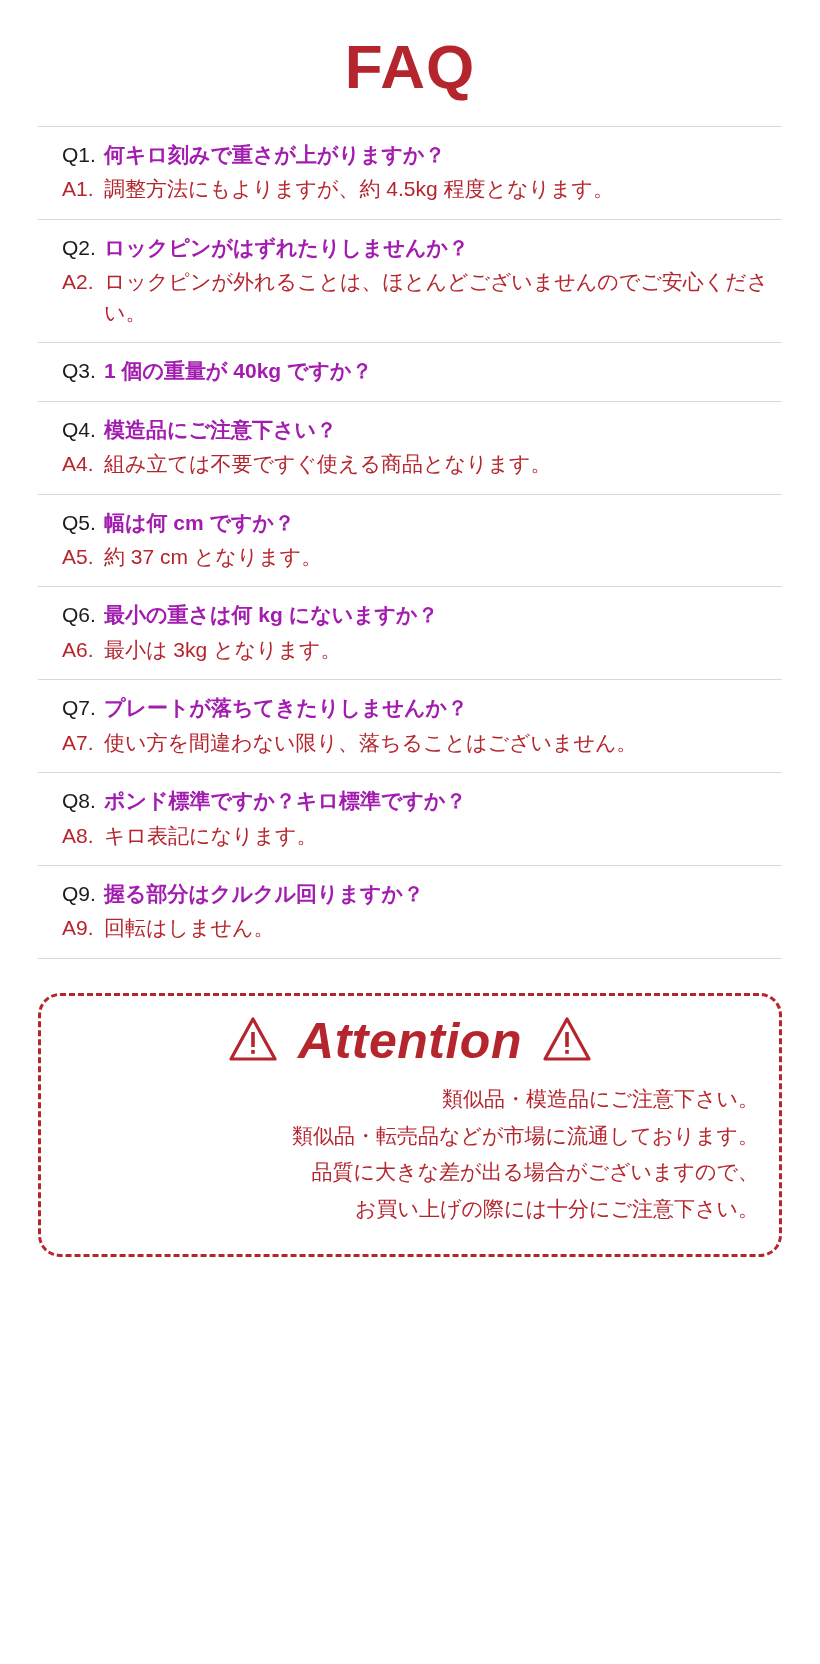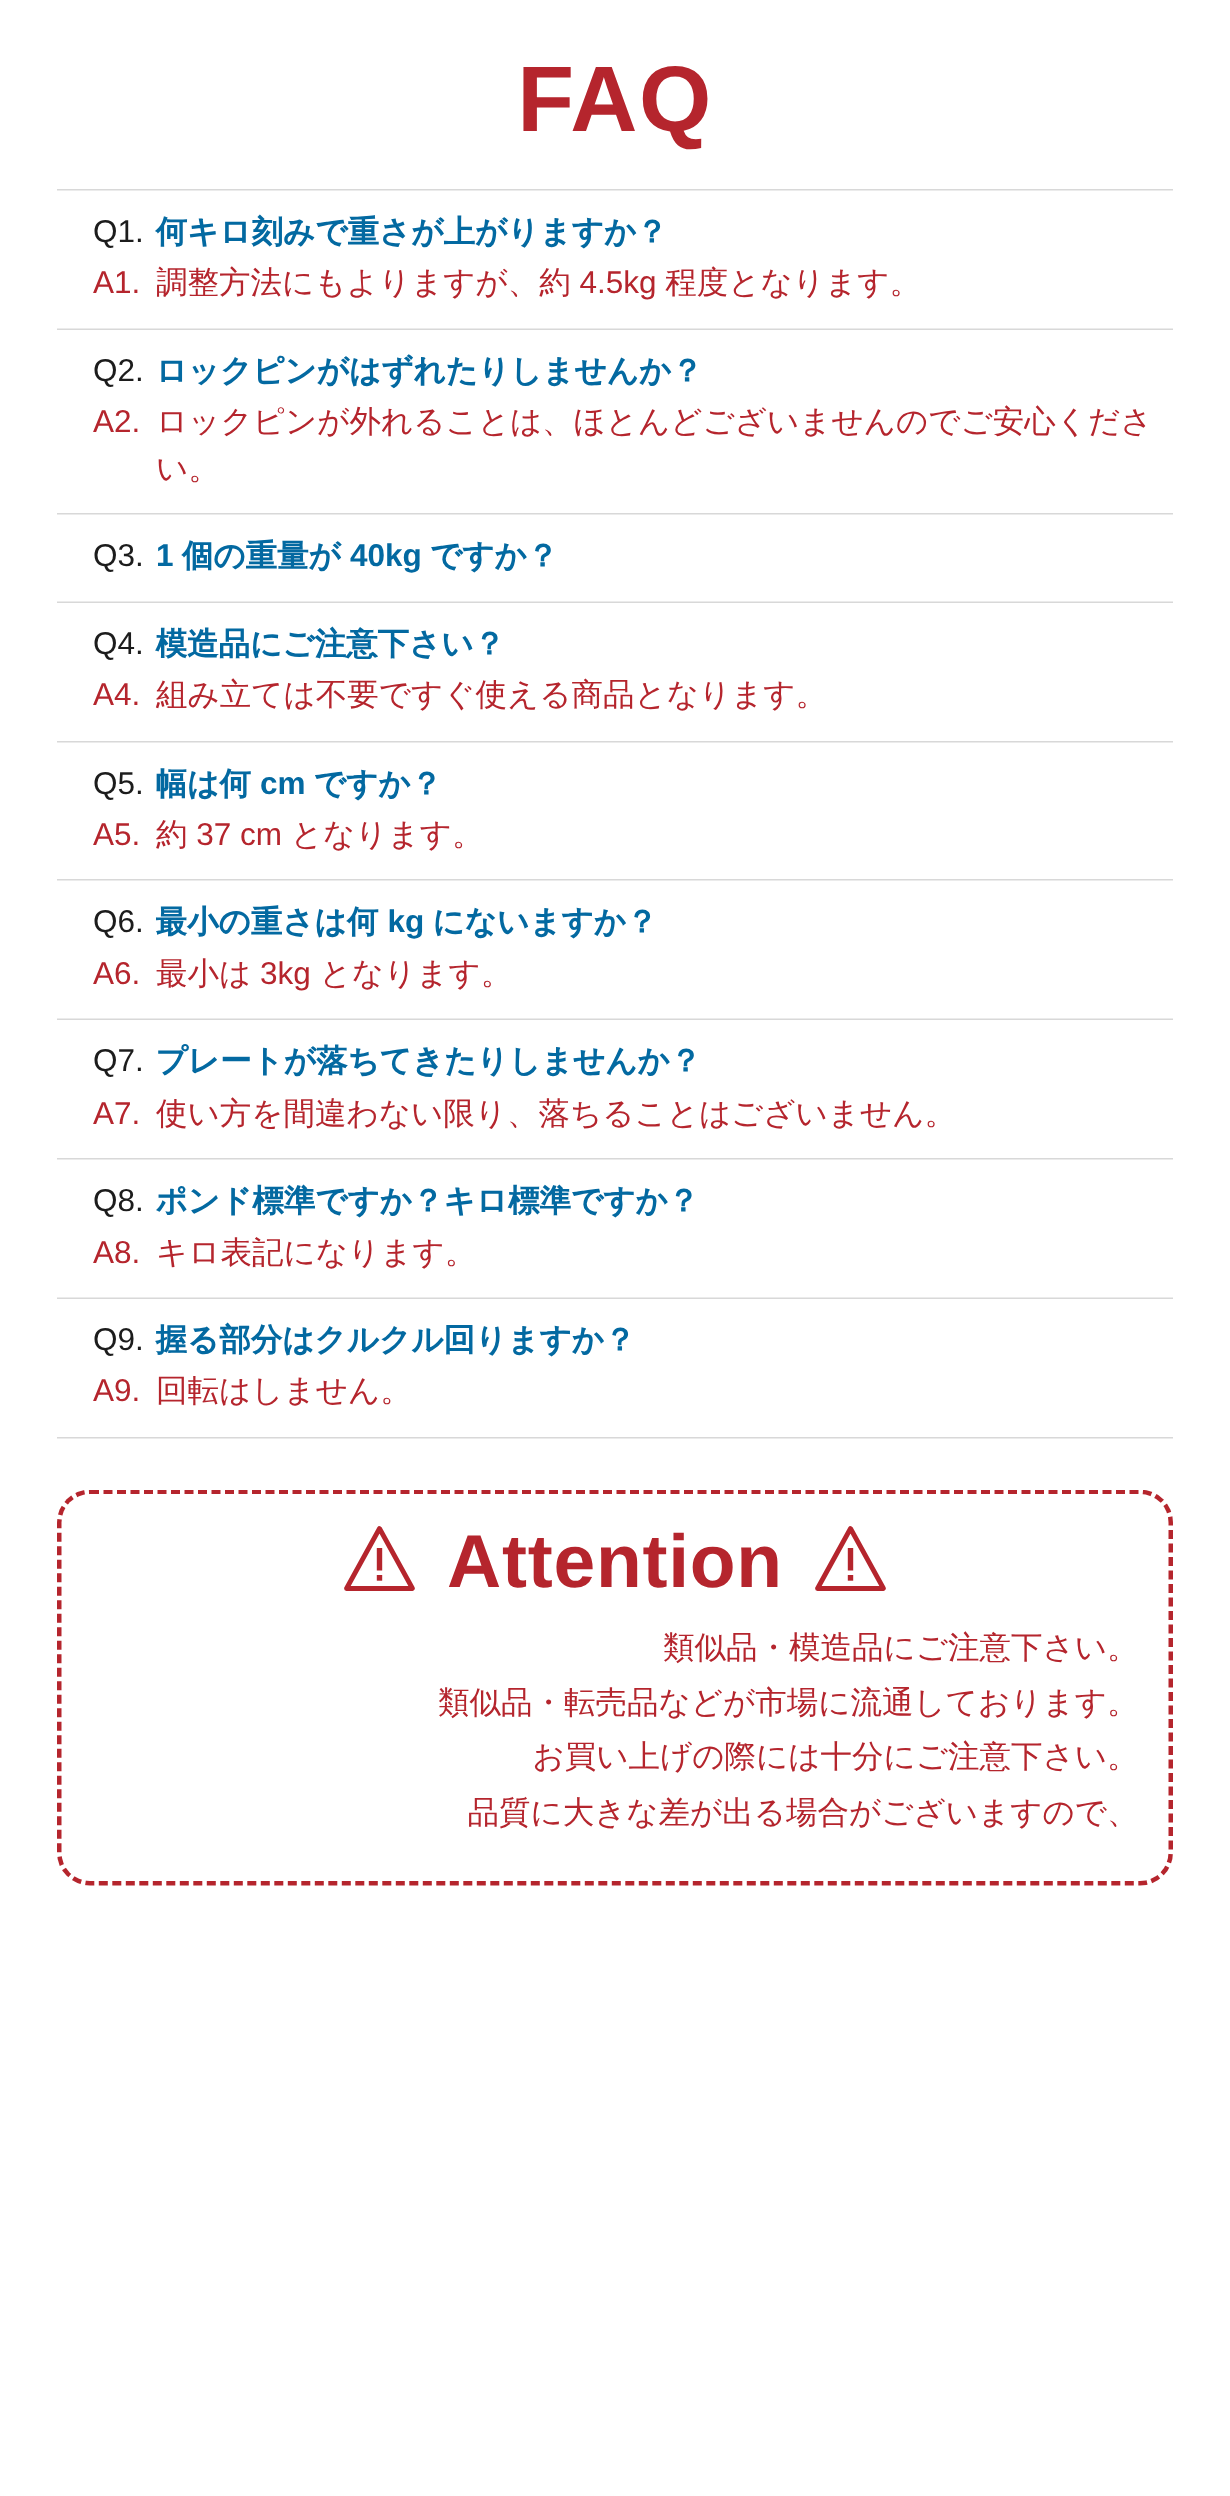--- a/index.html
+++ b/index.html
@@ -52,35 +52,36 @@
     font-weight: normal;
     padding-left: 24px;
   }
   .q-label { color: #1c1c1c; }
   .a-label { color: #b5252d; }
   .qa-text {
     flex: 1 1 auto;
     font-size: 21px;
     padding-right: 6px;
   }
-  .q-text { color: #0369a1; font-weight: bold; }
+  .q-text { color: #a21caf; font-weight: bold; }
   .a-text { color: #b5252d; font-weight: normal; }
 
   .attention-box {
     margin-top: 34px;
     border: 3px dashed #b5252d;
     border-radius: 22px;
     padding: 18px 20px 26px 20px;
   }
   .attention-head {
     display: flex;
     align-items: center;
     justify-content: center;
     gap: 20px;
     color: #b5252d;
+    font-style: italic;
   }
   .attention-title {
     font-size: 50px;
     font-weight: bold;
     color: #b5252d;
     line-height: 1.1;
     letter-spacing: 0.5px;
   }
   .warn-icon { display: block; }
   .attention-lines {
@@ -213,18 +214,18 @@
         <svg width="50" height="46" viewBox="0 0 50 46" aria-hidden="true">
           <path d="M25 3 L47 43 L3 43 Z" fill="none" stroke="#b5252d" stroke-width="3.2" stroke-linejoin="round"></path>
           <rect x="23.2" y="16" width="3.6" height="15" fill="#b5252d"></rect>
           <rect x="23.2" y="34" width="3.6" height="3.8" fill="#b5252d"></rect>
         </svg>
       </span>
     </div>
     <div class="attention-lines">
       <div>類似品・模造品にご注意下さい。</div>
       <div>類似品・転売品などが市場に流通しております。</div>
+      <div>品質に大きな差が出る場合がございますので、</div>
       <div>お買い上げの際には十分にご注意下さい。</div>
-      <div>品質に大きな差が出る場合がございますので、</div>
     </div>
   </div>
 
 </div>
 
 </body></html>

